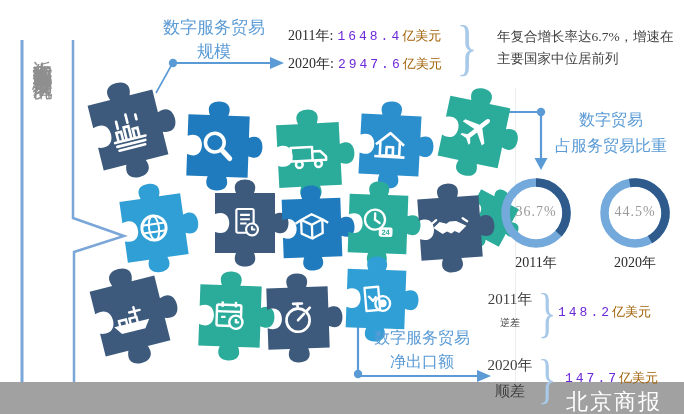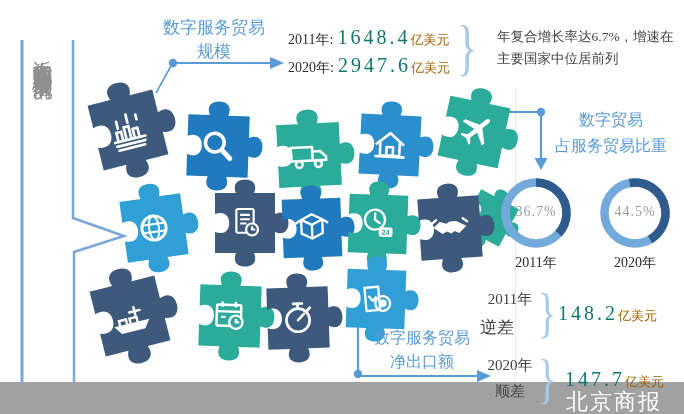--- a/index.html
+++ b/index.html
@@ -12,21 +12,21 @@
   .vtitle{position:absolute;left:30px;top:44px;height:340px;writing-mode:vertical-rl;
           font-size:20px;letter-spacing:1.5px;color:#8f8f8f;z-index:2;}
   
   .wires{position:absolute;left:0;top:0;width:684px;height:414px;z-index:1;pointer-events:none;}
   .colrule{position:absolute;left:515px;top:88px;width:1px;height:294px;background:#ececec;z-index:0;}
   
   .lbl{position:absolute;color:#5b9bd5;font-size:16px;text-align:center;z-index:4;white-space:nowrap;}
   .darktext{color:#3f3f3f;}
   .statrow{position:absolute;z-index:4;white-space:nowrap;}
   .yr{font-size:14px;color:#2b2b2b;}
-  .val{font-size:20px;color:#0f766e;letter-spacing:3px;}
+  .val{font-size:13px;color:#6d28d9;letter-spacing:3px;font-family:Liberation Mono, monospace;}
   .unit{font-size:13px;color:#a16207;letter-spacing:0;}
   .brace{position:absolute;color:#a9c9e8;font-weight:400;transform:scaleX(.72);z-index:4;line-height:1;}
   .note{position:absolute;left:497px;top:26px;width:182px;font-size:13.5px;line-height:1.65;
         color:#3f3f3f;z-index:4;}
   
   .donut-wrap{position:absolute;width:78px;z-index:4;}
   .donut{width:78px;height:78px;display:block;}
   .pct{position:absolute;left:0;top:30px;width:78px;text-align:center;font-size:14px;
        color:#9a9a9a;letter-spacing:1px;}
   .donut-year{position:absolute;left:0;top:80px;width:78px;text-align:center;font-size:14px;color:#2b2b2b;}
@@ -108,21 +108,21 @@
       <circle cx="39" cy="39" r="30.5" fill="none" stroke="#2e5a8c" stroke-width="8.5" transform="rotate(-100 39 39)" stroke-dasharray="85.28 191.64"></circle>
     </svg>
     <div class="pct">44.5%</div>
     <div class="donut-year">2020年</div>
   </div>
 
   <div class="lbl" style="left:362px;top:328px;width:120px;">数字服务贸易</div>
   <div class="lbl" style="left:362px;top:352px;width:120px;">净出口额</div>
 
   <div class="statrow darktext" style="left:480px;top:290px;width:60px;text-align:center;font-size:15px;">2011年</div>
-  <div class="statrow darktext" style="left:480px;top:316px;width:60px;font-size:17px;">逆差</div>
+  <div class="statrow darktext" style="left:480px;top:316px;width:60px;text-align:center;font-size:10px;">逆差</div>
   <div class="brace" style="left:534px;top:286px;font-size:54px;">}</div>
   <div class="statrow" style="left:558px;top:302px;">
     <span class="val">148.2</span><span class="unit">亿美元</span>
   </div>
 
   <div class="statrow darktext" style="left:480px;top:356px;width:60px;text-align:center;font-size:15px;">2020年</div>
   <div class="statrow darktext" style="left:480px;top:382px;width:60px;text-align:center;font-size:15px;">顺差</div>
   <div class="brace" style="left:534px;top:352px;font-size:54px;">}</div>
   <div class="statrow" style="left:565px;top:368px;">
     <span class="val">147.7</span><span class="unit">亿美元</span>

